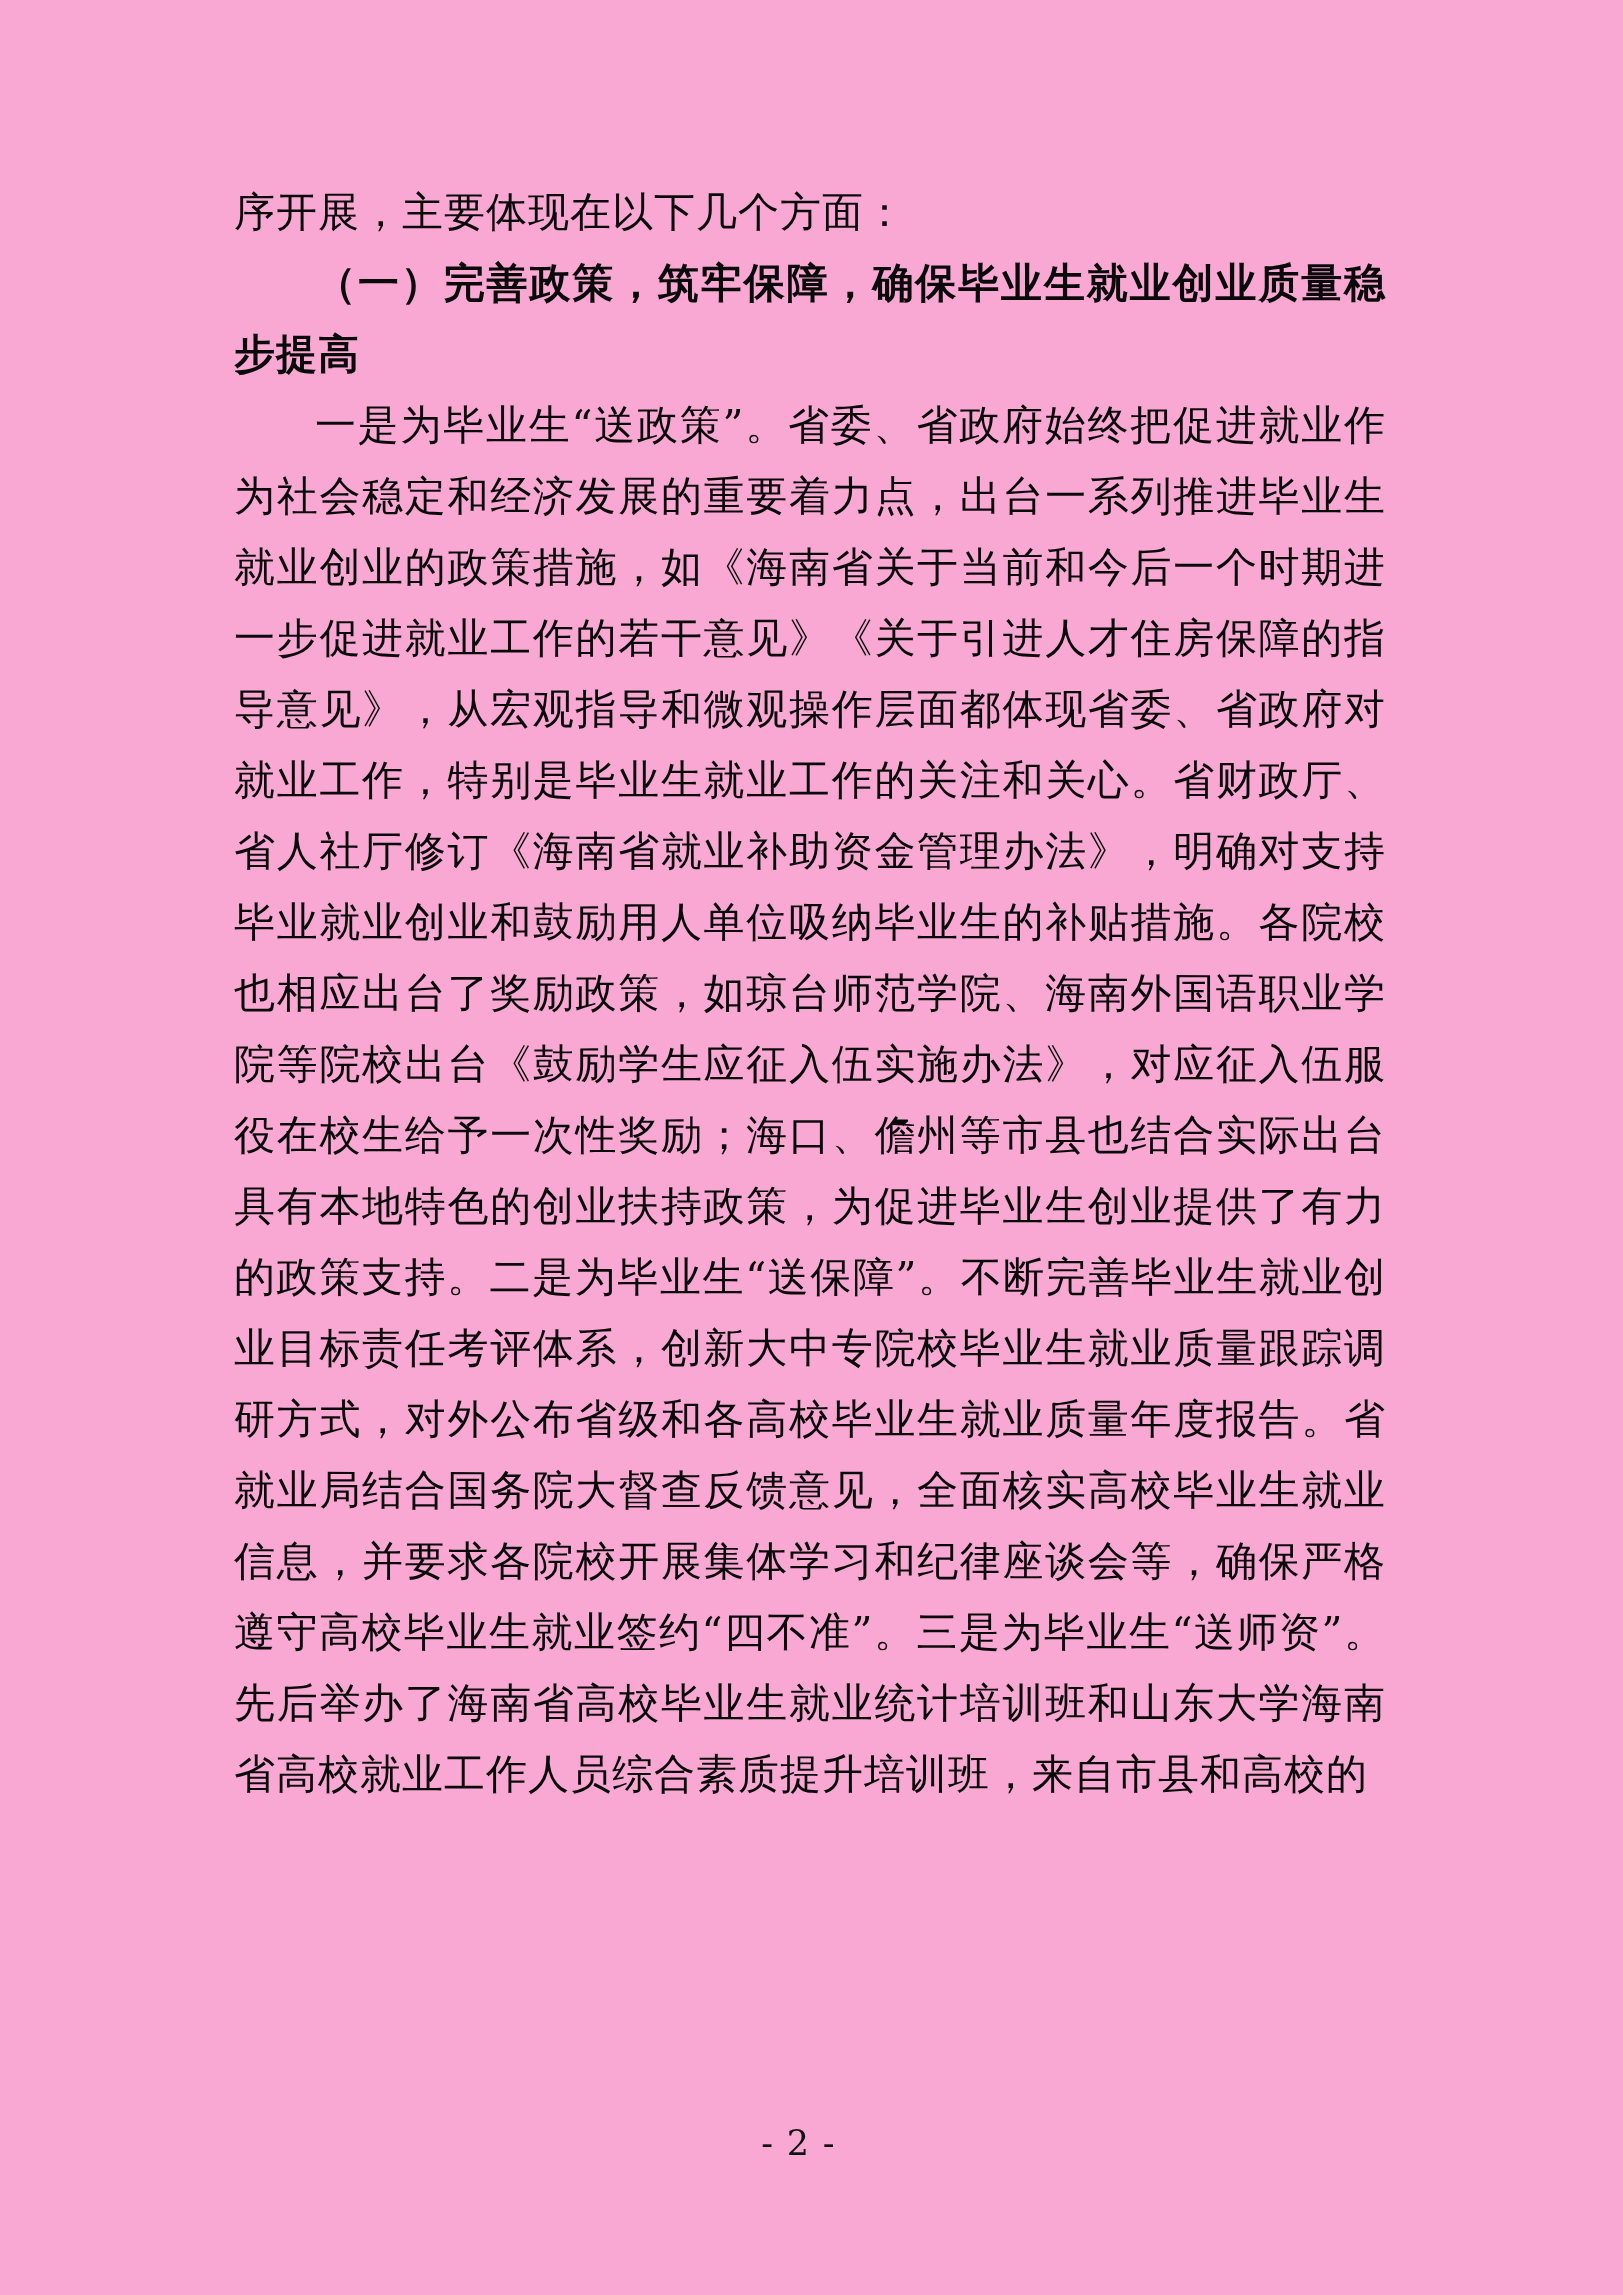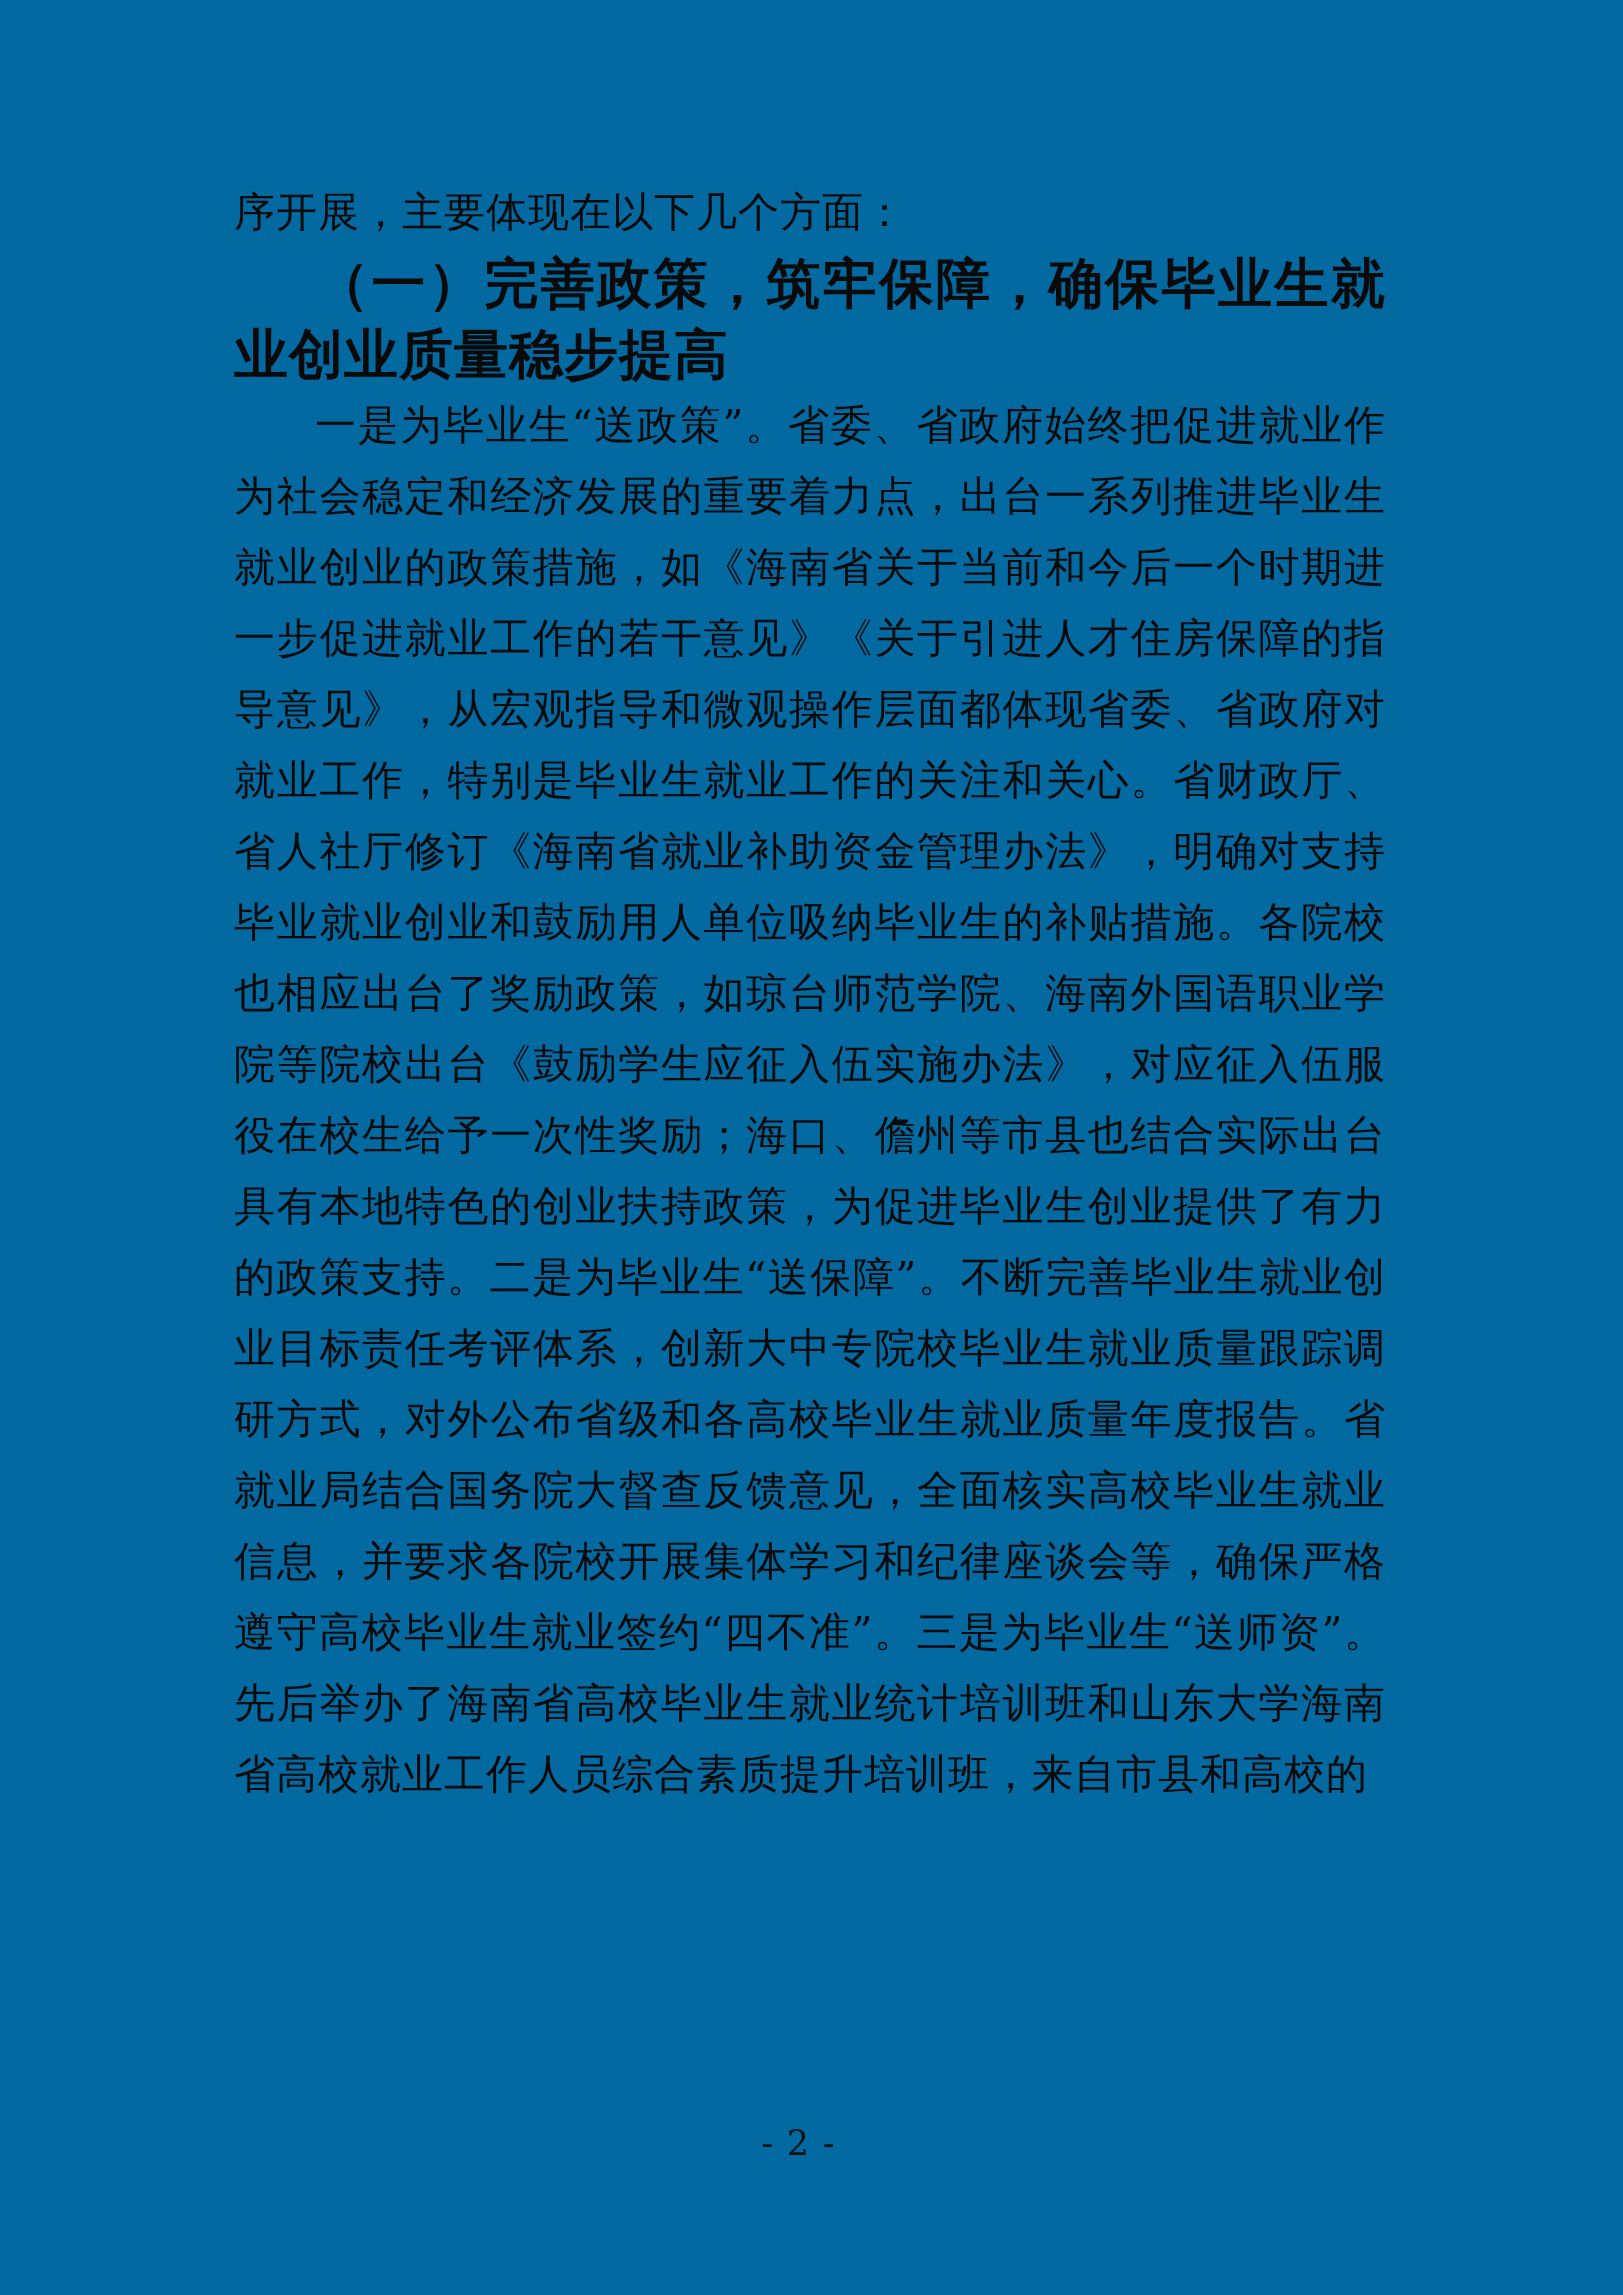--- a/index.html
+++ b/index.html
@@ -8,21 +8,21 @@
     background: #ffffff;
   }
   body {
     font-family: "DejaVu Serif", "Liberation Serif", serif;
     color: #0a0a0a;
   }
   .page {
     position: relative;
     width: 1623px;
     height: 2295px;
-    background: #0369a1;
+    background: #f9a8d4;
     box-sizing: border-box;
     overflow: hidden;
   }
   .content {
     position: absolute;
     left: 234px;
     top: 177px;
     width: 1152px;
   }
   .para {
@@ -33,21 +33,21 @@
     text-justify: inter-ideograph;
     margin: 0 0 0 0;
     font-weight: 400;
     word-break: break-all;
   }
   .indent2 {
     text-indent: 81px;
   }
   .heading {
     font-weight: bold;
-    font-size: 54px;
+    font-size: 41px;
     line-height: 71px;
     letter-spacing: 1px;
     text-indent: 81px;
     text-align: justify;
     text-justify: inter-ideograph;
     margin: 0;
     word-break: break-all;
   }
   .bold-run {
     font-weight: normal;

